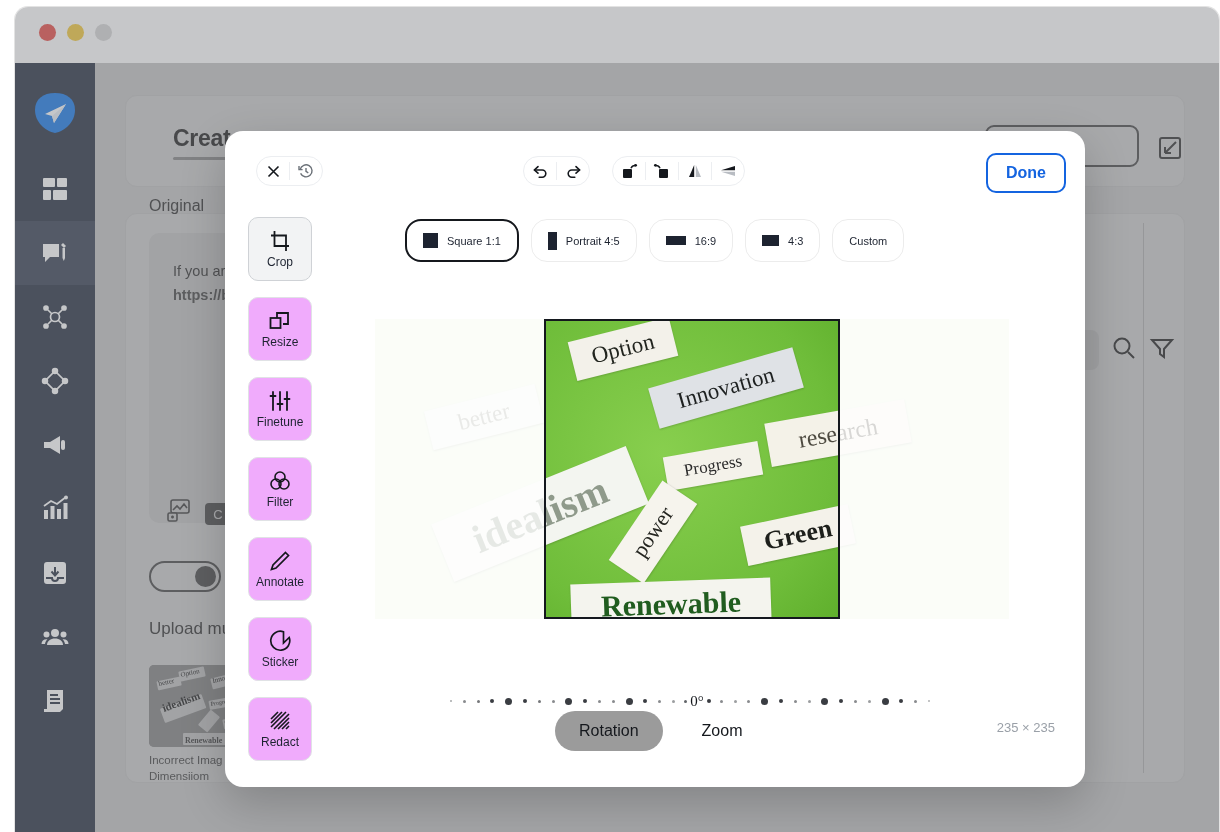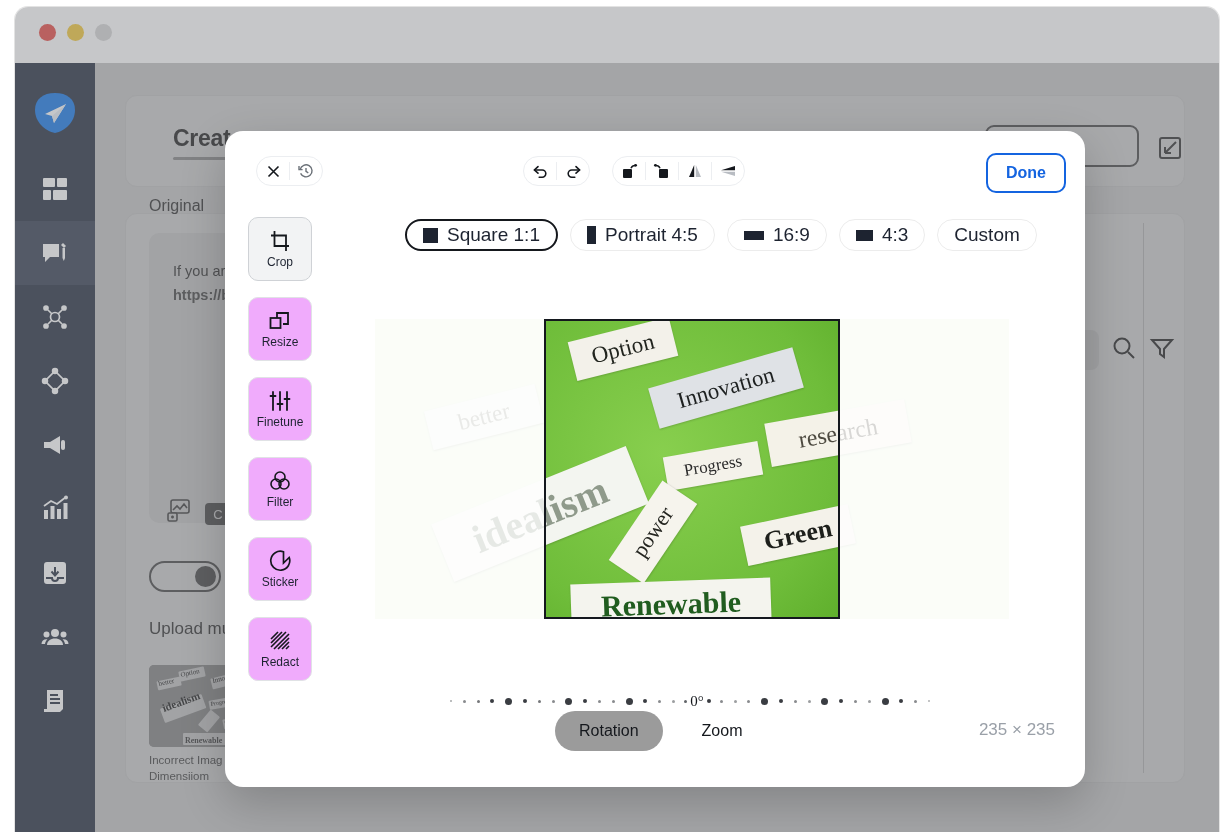--- a/index.html
+++ b/index.html
@@ -185,23 +185,23 @@
   }
   .tool.active { background: #f2f3f4; border-color: #cfd2d6; }
   .tool .tl { font-size: 12px; color: #1d2330; }
 
   
   .ratios {
     position: absolute; left: 180px; top: 88px;
     display: flex; align-items: center; gap: 12px;
   }
   .chip {
-    height: 32px; border: 1px solid #ececec; border-radius: 16px; background: #fff;
+    height: 43px; border: 1px solid #ececec; border-radius: 16px; background: #fff;
     display: flex; align-items: center; gap: 9px; padding: 0 16px;
-    font-size: 19px; color: #1d2330; cursor: pointer; white-space: nowrap;
+    font-size: 11px; color: #1d2330; cursor: pointer; white-space: nowrap;
   }
   .chip.active { border: 2px solid #15181d; }
   .sw { background: #1d2330; flex: none; }
 
   
   .canvas {
     position: absolute; left: 150px; top: 188px; width: 634px; height: 300px;
     background: #eaf5e0; overflow: hidden;
   }
   .photo { position: absolute; left: 0; top: 0; width: 100%; height: 100%; }
@@ -239,21 +239,21 @@
     display: flex; align-items: center; gap: 15px;
   }
   .seg-btn {
     height: 40px; padding: 0 24px; border-radius: 20px;
     display: flex; align-items: center; justify-content: center;
     font-size: 16px; color: #15181d; cursor: pointer;
   }
   .seg-btn.active { background: #9b9b9b; color: #15181d; }
   .dims {
     position: absolute; right: 30px; top: 9px;
-    font-size: 17px; color: #9aa0a8;
+    font-size: 13px; color: #9aa0a8;
   }
 </style>
 </head>
 <body>
 
 <div id="root">
 
   <div class="win-frame">
 
     <div class="titlebar">
@@ -588,20 +588,26 @@
 
         <div class="tool">
           <svg width="22" height="22" viewBox="0 0 22 22" fill="none" stroke="#15181d" stroke-width="1.6">
             <circle cx="11" cy="7" r="5"></circle>
               <circle cx="7" cy="14" r="5"></circle>
               <circle cx="15" cy="14" r="5"></circle>
           </svg>
           <span class="tl">Filter</span>
         </div>
 
+        <div class="tool">
+          <svg width="22" height="22" viewBox="0 0 22 22" fill="none" stroke="#15181d" stroke-width="1.7">
+            <path d="M16.5 2.5 l3 3 L7 18 L2.5 19.5 L4 15 Z"></path>
+          </svg>
+          <span class="tl">Annotate</span>
+        </div>
 
         <div class="tool">
           <svg width="22" height="22" viewBox="0 0 22 22" fill="none" stroke="#15181d" stroke-width="1.7">
             <path d="M14.5 1.8 A9.5 9.5 0 1 0 20.2 7.5 L14.5 13 Z"></path>
           </svg>
           <span class="tl">Sticker</span>
         </div>
 
         <div class="tool">
           <svg width="22" height="22" viewBox="0 0 22 22" stroke="#15181d" stroke-width="1.6">

